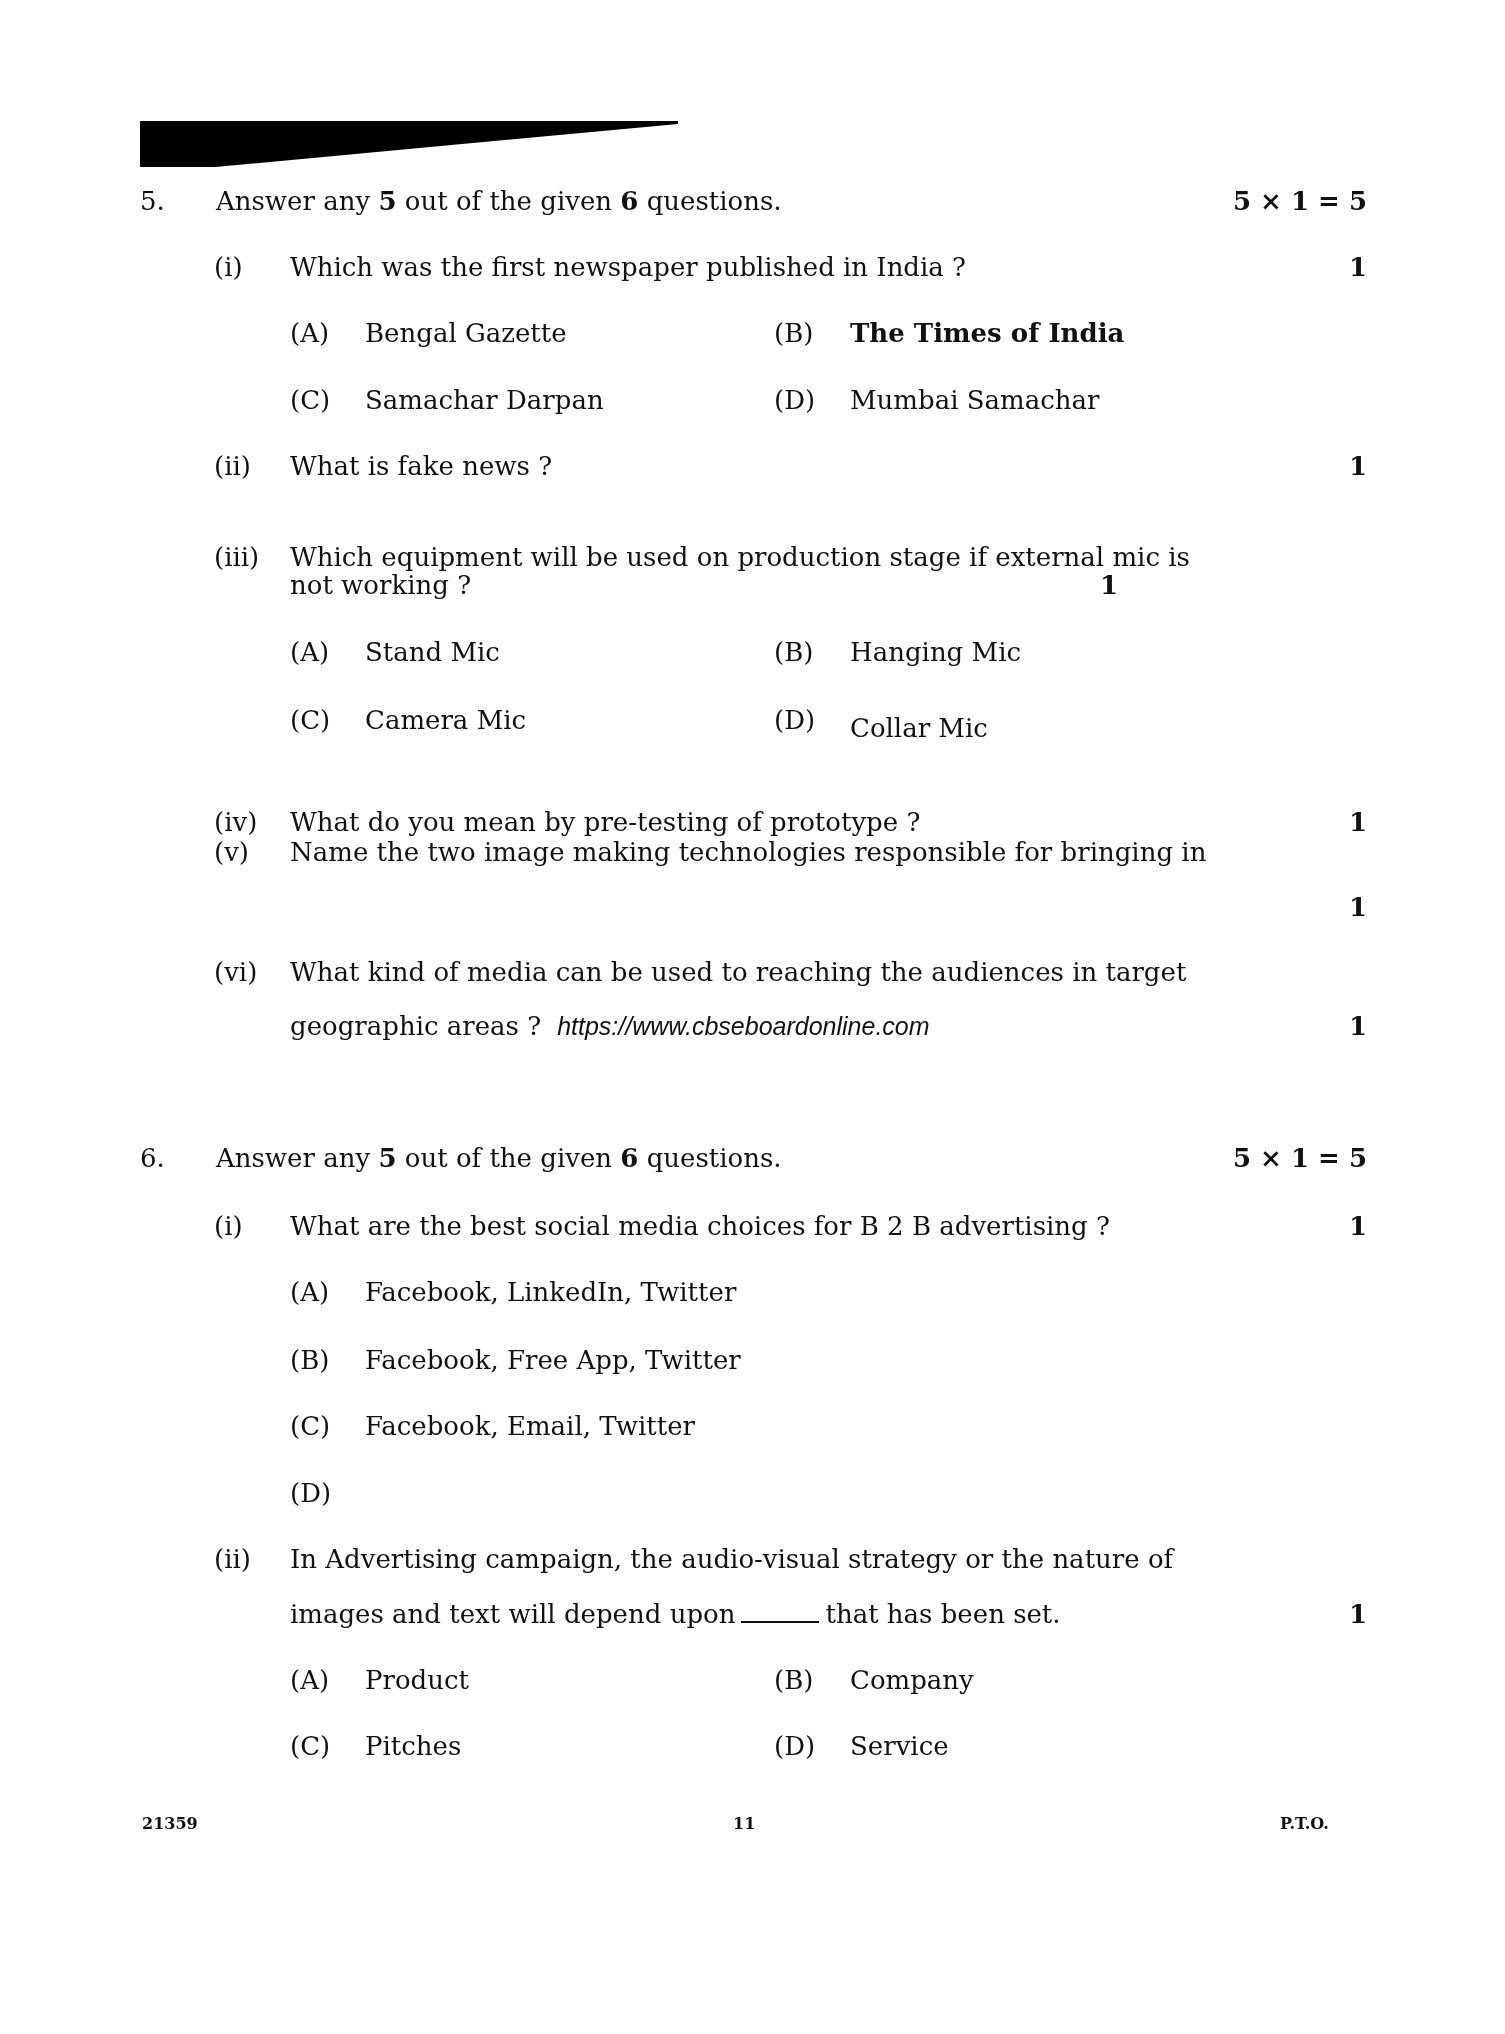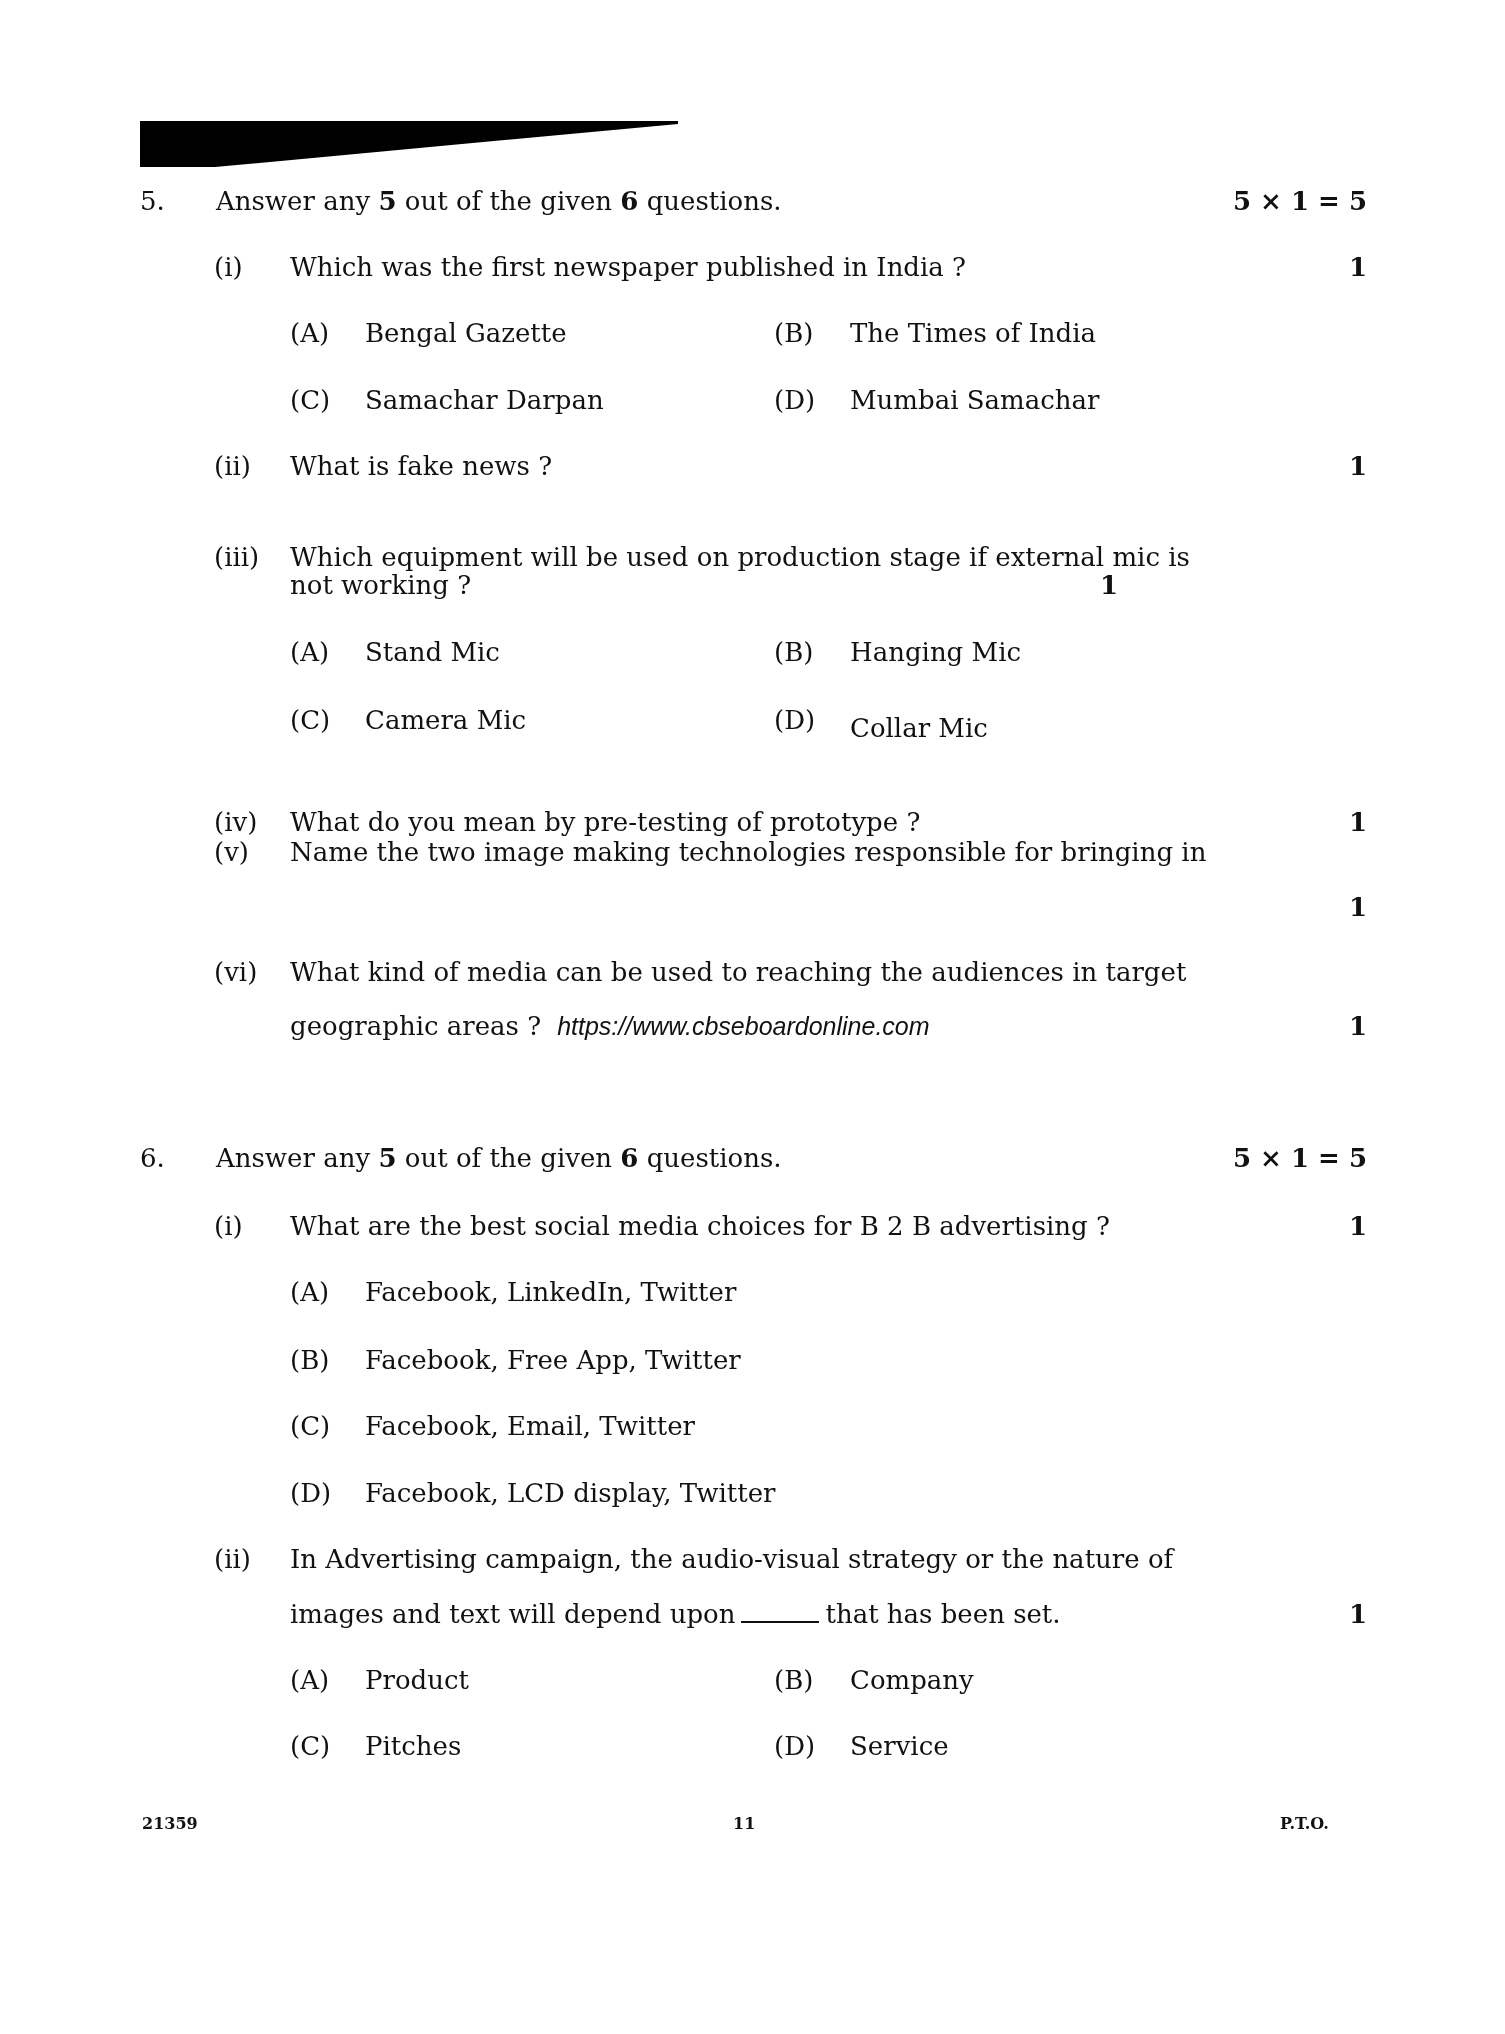--- a/index.html
+++ b/index.html
@@ -38,21 +38,21 @@
 
   <div class="line" style="top:249px; left:0; width:1505px;">
     <span class="sublabel">(i)</span>
     <span class="subtext">Which was the first newspaper published in India ?</span>
     <span class="marks">1</span>
   </div>
   <div class="line" style="top:315px; left:0; width:1505px;">
     <span class="optlabel" style="left:290px;">(A)</span>
     <span class="opttext" style="left:365px;">Bengal Gazette</span>
     <span class="optlabel" style="left:774px;">(B)</span>
-    <span class="opttext" style="left:850px;">The Times of India</span>
+    <span class="opttext" style="left:850px;font-weight:bold;">The Times of India</span>
   </div>
   <div class="line" style="top:382px; left:0; width:1505px;">
     <span class="optlabel" style="left:290px;">(C)</span>
     <span class="opttext" style="left:365px;">Samachar Darpan</span>
     <span class="optlabel" style="left:774px;">(D)</span>
     <span class="opttext" style="left:850px;">Mumbai Samachar</span>
   </div>
 
   <div class="line" style="top:448px; left:0; width:1505px;">
     <span class="sublabel">(ii)</span>
@@ -122,21 +122,20 @@
   <div class="line" style="top:1342px; left:0; width:1505px;">
     <span class="optlabel" style="left:290px;">(B)</span>
     <span class="opttext" style="left:365px;">Facebook, Free App, Twitter</span>
   </div>
   <div class="line" style="top:1408px; left:0; width:1505px;">
     <span class="optlabel" style="left:290px;">(C)</span>
     <span class="opttext" style="left:365px;">Facebook, Email, Twitter</span>
   </div>
   <div class="line" style="top:1475px; left:0; width:1505px;">
     <span class="optlabel" style="left:290px;">(D)</span>
-    <span class="opttext" style="left:365px;">Facebook, LCD display, Twitter</span>
   </div>
 
   <div class="line" style="top:1541px; left:0; width:1505px;">
     <span class="sublabel">(ii)</span>
     <span class="subtext">In Advertising campaign, the audio-visual strategy or the nature of</span>
   </div>
   <div class="line" style="top:1596px; left:0; width:1505px;">
     <span class="subtext"><span>images and text will depend upon</span><span class="blank"></span><span>that has been set.</span></span>
     <span class="marks">1</span>
   </div>

